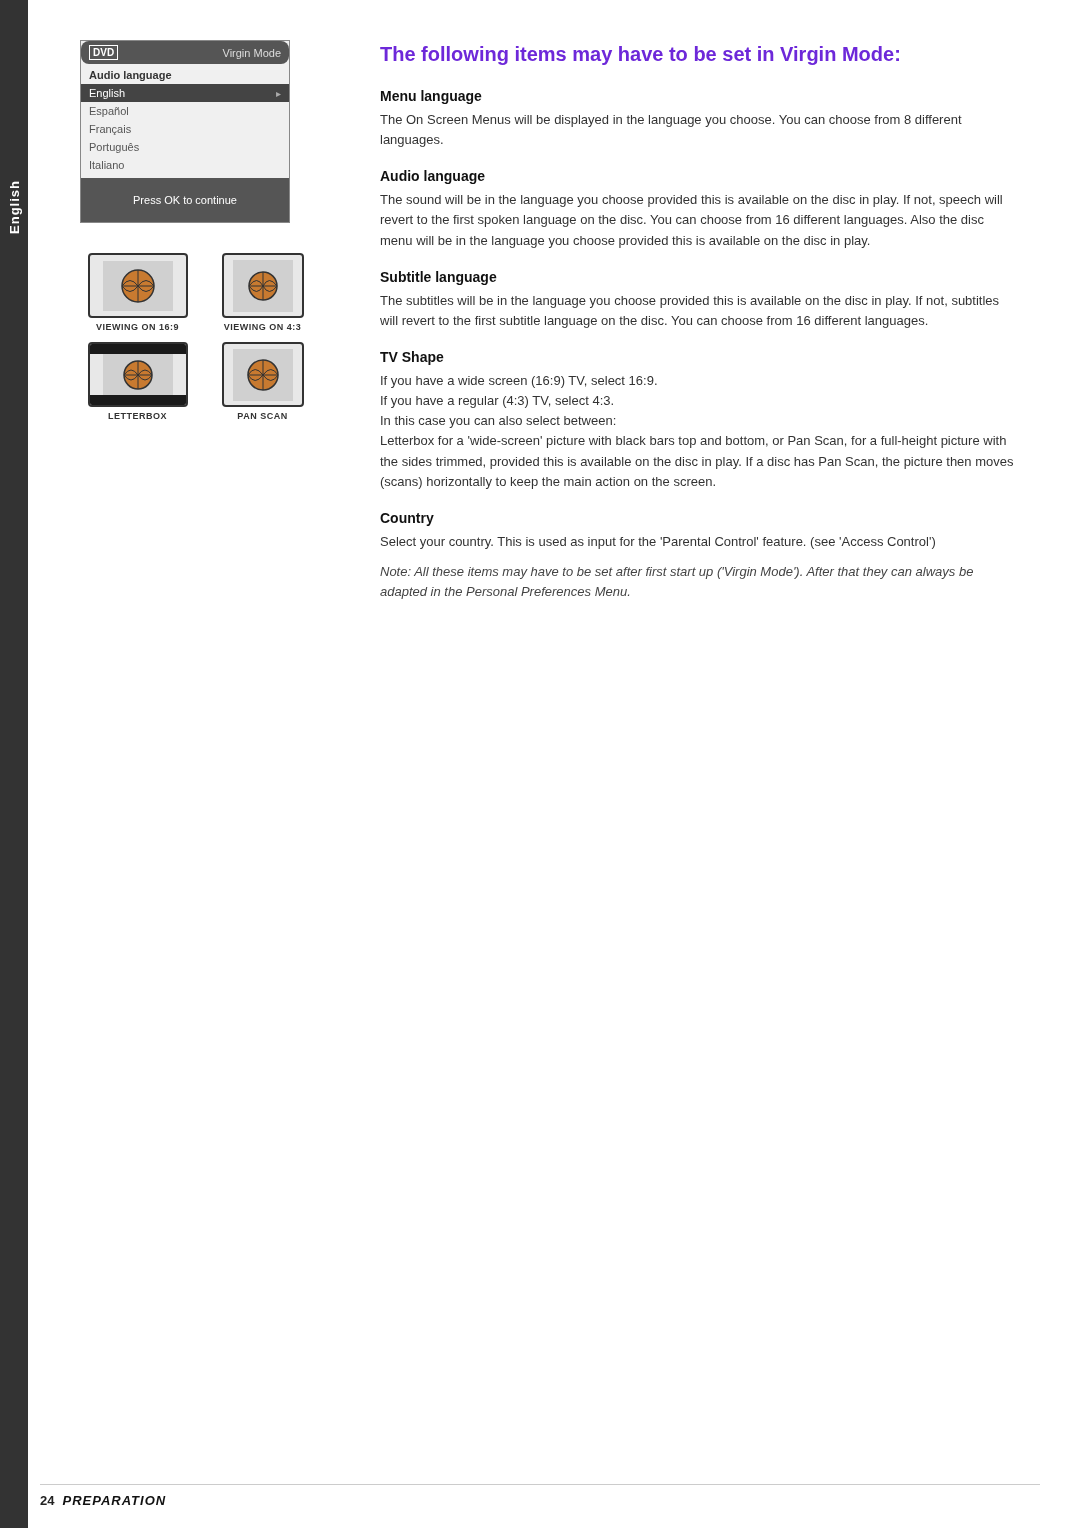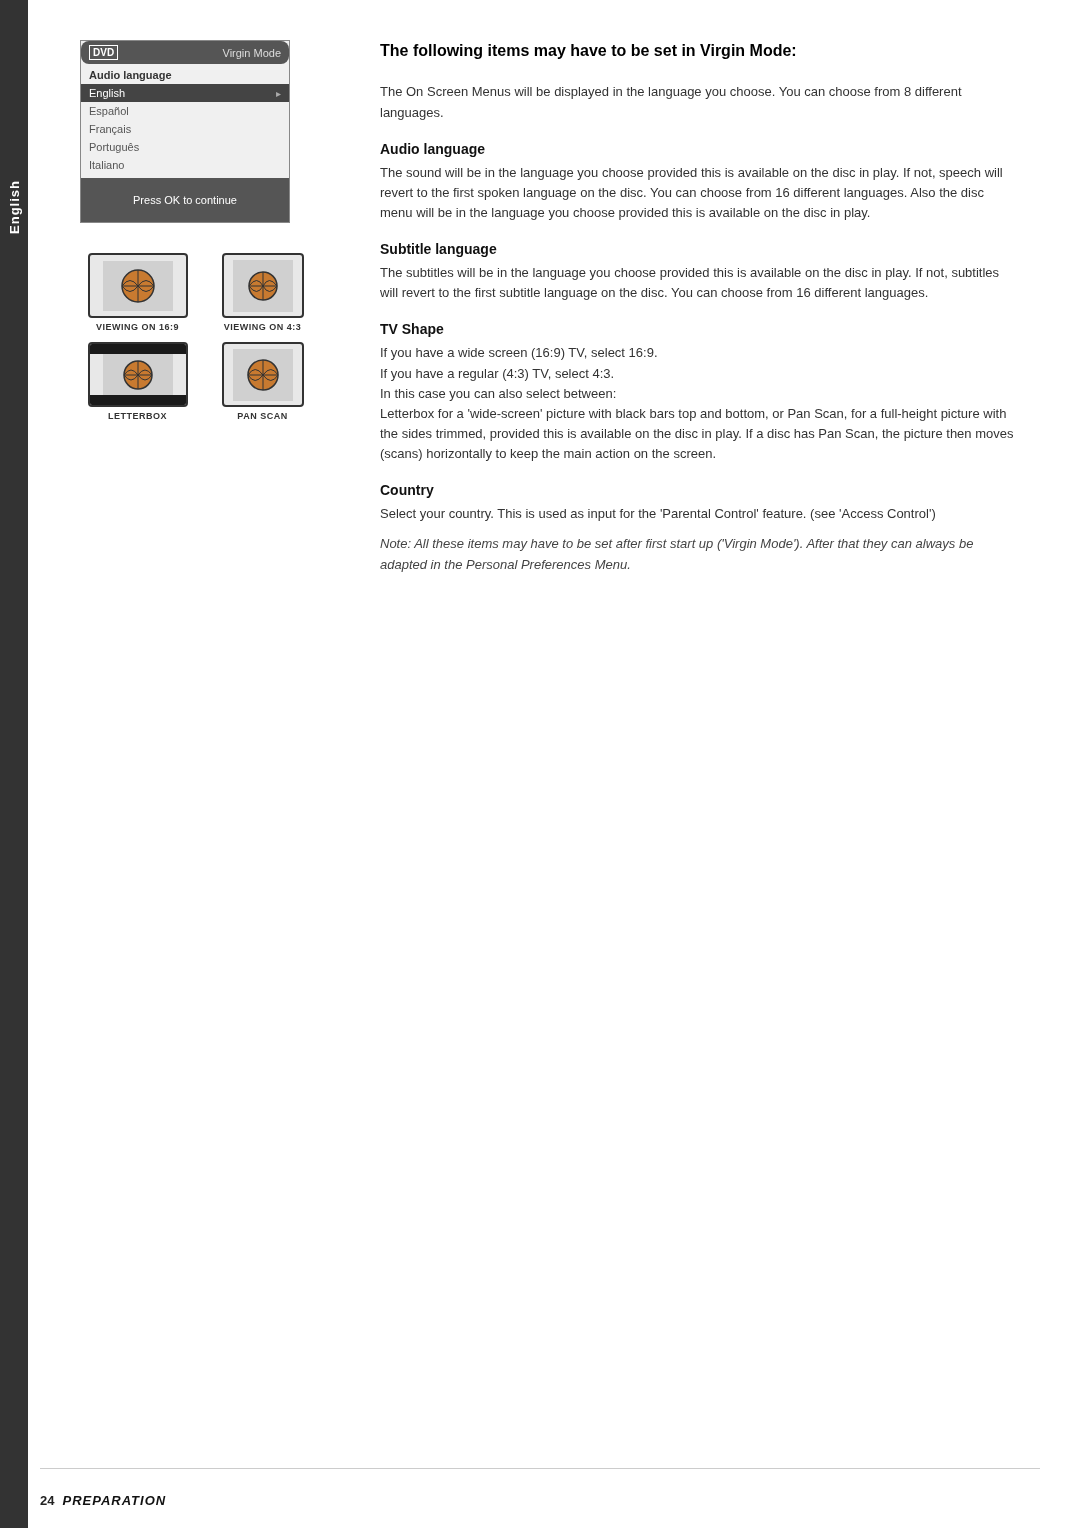--- a/index.html
+++ b/index.html
@@ -179,23 +179,23 @@
       text-align: center;
       color: #333;
       letter-spacing: 0.5px;
     }
 
     
     .right-col {
       flex: 1;
     }
     .page-heading {
-      font-size: 16px;
-      font-weight: bold;
-      color: #000000;
+      font-size: 20px;
+      font-weight: bold;
+      color: #6d28d9;
       margin-bottom: 20px;
       line-height: 1.4;
     }
     .section-title {
       font-size: 14px;
       font-weight: bold;
       color: #111;
       margin-bottom: 6px;
       margin-top: 18px;
     }
@@ -213,21 +213,21 @@
       line-height: 1.55;
     }
 
     
     .page-footer {
       position: absolute;
       bottom: 20px;
       left: 40px;
       right: 40px;
       border-top: 1px solid #ccc;
-      padding-top: 24px;
+      padding-top: 8px;
       display: flex;
       align-items: center;
     }
     .page-number {
       font-size: 13px;
       font-weight: bold;
       margin-right: 8px;
     }
     .footer-label {
       font-size: 13px;
@@ -329,20 +329,21 @@
         </div>
         <div class="tv-label">PAN SCAN</div>
       </div>
 
     </div>
   </div>
 
   <div class="right-col">
     <div class="page-heading">The following items may have to be set in Virgin Mode:</div>
 
+    <div class="section-title">Menu language</div>
     <div class="section-body">The On Screen Menus will be displayed in the language you choose. You can choose from 8 different languages.</div>
 
     <div class="section-title">Audio language</div>
     <div class="section-body">The sound will be in the language you choose provided this is available on the disc in play. If not, speech will revert to the first spoken language on the disc. You can choose from 16 different languages. Also the disc menu will be in the language you choose provided this is available on the disc in play.</div>
 
     <div class="section-title">Subtitle language</div>
     <div class="section-body">The subtitles will be in the language you choose provided this is available on the disc in play. If not, subtitles will revert to the first subtitle language on the disc. You can choose from 16 different languages.</div>
 
     <div class="section-title">TV Shape</div>
     <div class="section-body">

